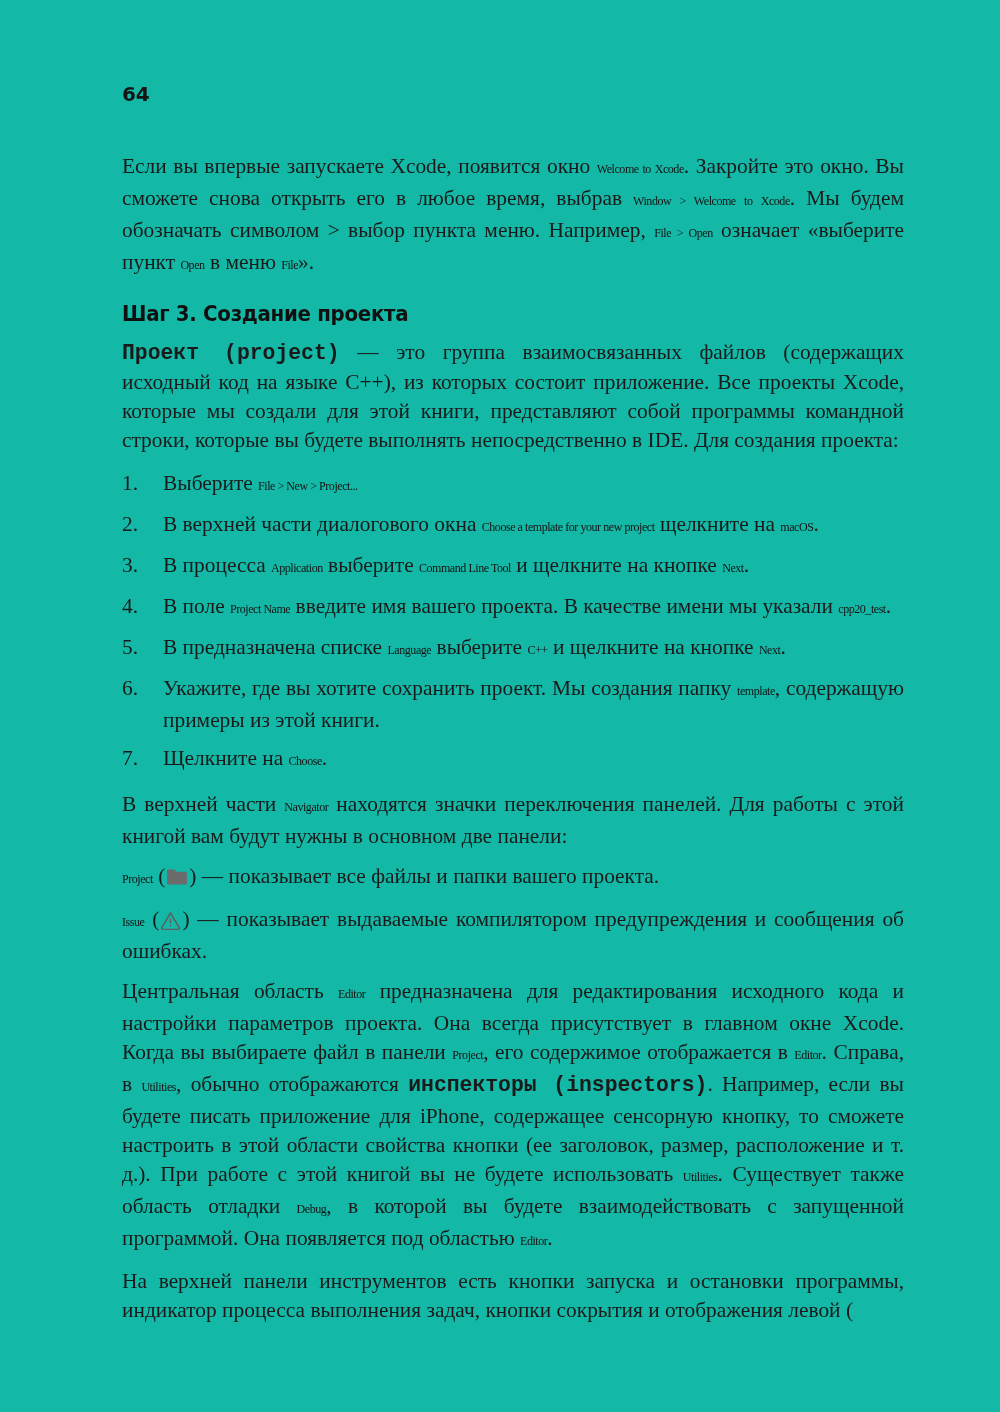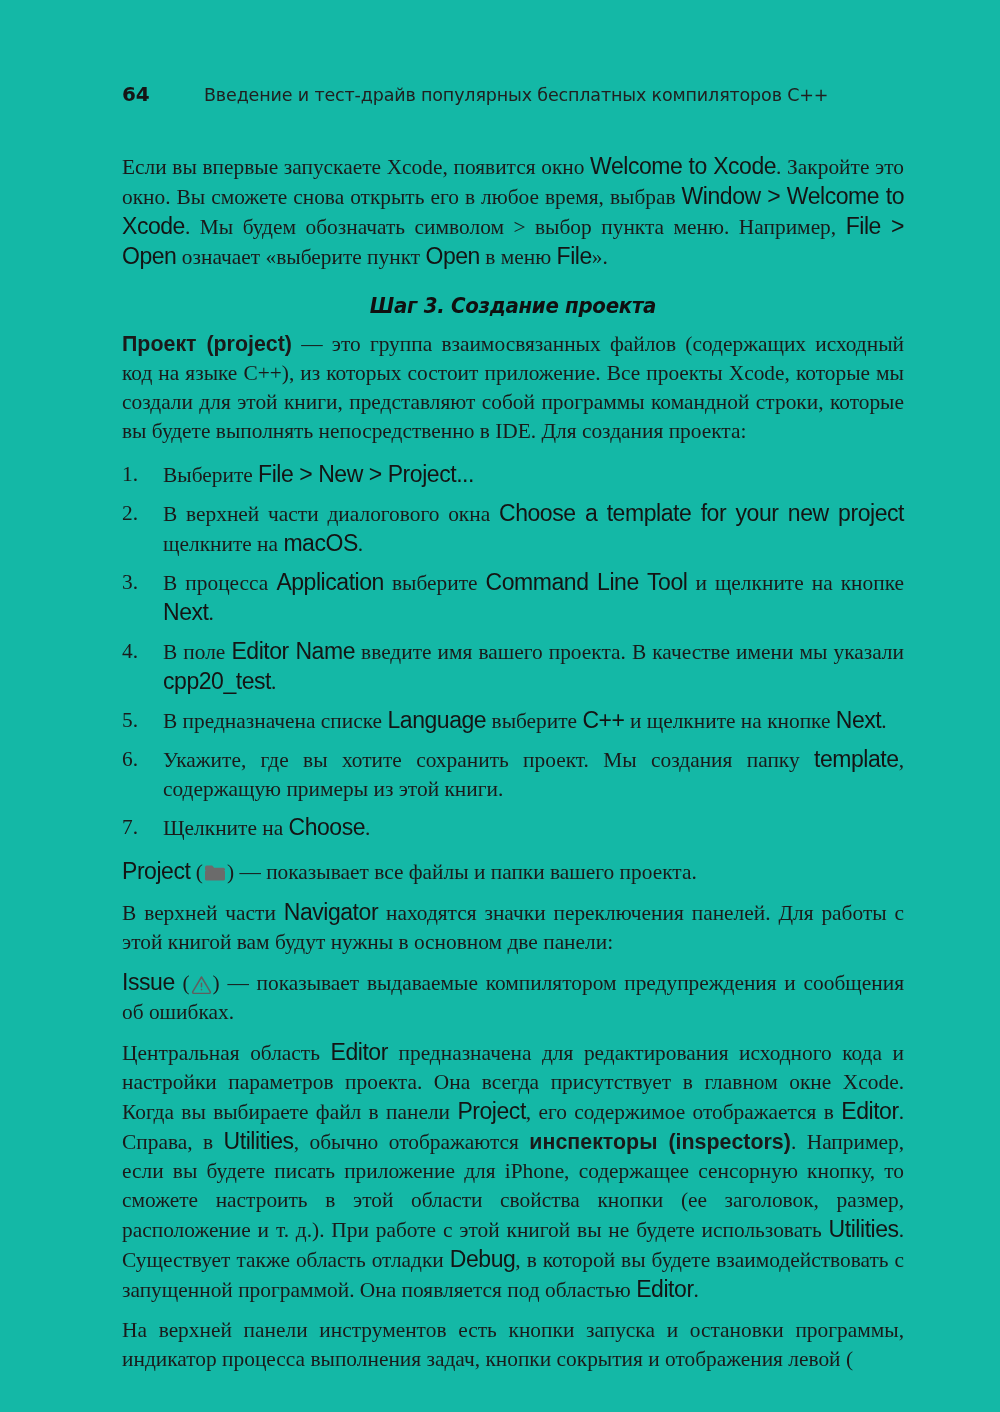--- a/index.html
+++ b/index.html
@@ -63,32 +63,31 @@
   }
 
   h2.step-heading {
     font-family: "DejaVu Sans Condensed", "DejaVu Sans", sans-serif;
     font-weight: 700;
     font-size: 22px;
     line-height: 28px;
     letter-spacing: -0.3px;
     color: #101010;
     margin: 20px 0 10px 0;
-    text-align: center;
-    font-style: italic;
+    text-align: left;
   }
 
   
   .mono {
-    font-family: Liberation Sans, sans-serif;
-    font-size: 23px;
+    font-family: Liberation Serif, serif;
+    font-size: 12px;
     letter-spacing: -0.45px;
     color: #141414;
   }
-  .bser { font-family: Liberation Sans, sans-serif; font-weight: 700; }
+  .bser { font-family: Liberation Mono, monospace; font-weight: 700; }
 
   
   ol.steps {
     list-style: none;
     margin: 14px 0 14px 0;
     padding: 0;
   }
   ol.steps > li {
     position: relative;
     padding-left: 41px;
@@ -118,21 +117,20 @@
   .folder-ico { width: 22px; height: 18px; }
   .warn-ico   { width: 21px; height: 19px; vertical-align: -4px; }
 </style>
 </head>
 <body>
 
 <div class="page">
 
   <div class="running-head">
     <span class="folio">64</span>
-    <span class="head-title">Введение и тест-драйв популярных бесплатных компиляторов C++</span>
   </div>
 
   <div class="column">
 
     <p class="body"><span>Если вы впервые запускаете Xcode, появится окно </span><span class="mono">Welcome to Xcode</span><span>. Закройте это окно. Вы сможете снова открыть его в любое время, выбрав </span><span class="mono">Window &gt; Welcome to Xcode</span><span>. Мы будем обозначать символом &gt; выбор пункта меню. Например, </span><span class="mono">File &gt; Open</span><span> означает «выберите пункт </span><span class="mono">Open</span><span> в меню </span><span class="mono">File</span><span>».</span></p>
 
     <h2 class="step-heading">Шаг 3. Создание проекта</h2>
 
     <p class="body"><span class="bser">Проект (project)</span><span> — это группа взаимосвязанных файлов (содержащих исходный код на языке C++), из которых состоит приложение. Все проекты Xcode, которые мы создали для этой книги, представляют собой программы командной строки, которые вы будете выполнять непосредственно в IDE. Для создания проекта:</span></p>
 
@@ -144,43 +142,43 @@
         <li>
           <span class="num">2.</span>
           <span class="li-text"><span>В верхней части диалогового окна </span><span class="mono">Choose a template for your new project</span><span> щелкните на </span><span class="mono">macOS</span><span>.</span></span>
         </li>
         <li>
           <span class="num">3.</span>
           <span class="li-text"><span>В процесса </span><span class="mono">Application</span><span> выберите </span><span class="mono">Command Line Tool</span><span> и щелкните на кнопке </span><span class="mono">Next</span><span>.</span></span>
         </li>
         <li>
           <span class="num">4.</span>
-          <span class="li-text"><span>В поле </span><span class="mono">Editor Name</span><span> введите имя вашего проекта. В качестве имени мы указали </span><span class="mono">cpp20_test</span><span>.</span></span>
+          <span class="li-text"><span>В поле </span><span class="mono">Project Name</span><span> введите имя вашего проекта. В качестве имени мы указали </span><span class="mono">cpp20_test</span><span>.</span></span>
         </li>
         <li>
           <span class="num">5.</span>
           <span class="li-text"><span>В предназначена списке </span><span class="mono">Language</span><span> выберите </span><span class="mono">C++</span><span> и щелкните на кнопке </span><span class="mono">Next</span><span>.</span></span>
         </li>
         <li>
           <span class="num">6.</span>
           <span class="li-text"><span>Укажите, где вы хотите сохранить проект. Мы создания папку </span><span class="mono">template</span><span>, содержащую примеры из этой книги.</span></span>
         </li>
         <li>
           <span class="num">7.</span>
           <span class="li-text"><span>Щелкните на </span><span class="mono">Choose</span><span>.</span></span>
         </li>
       </ol>
 
 
+    <p class="body"><span>В верхней части </span><span class="mono">Navigator</span><span> находятся значки переключения панелей. Для работы с этой книгой вам будут нужны в основном две панели:</span></p>
+
     <p class="body"><span class="mono">Project</span><span> (</span><span class="icon-inline folder-ico"><svg viewBox="0 0 22 18" width="22" height="18" aria-hidden="true">
             <path d="M1 3.2a1.6 1.6 0 0 1 1.6-1.6h5.6l1.9 2.1h9.3A1.6 1.6 0 0 1 21 5.3v1.0H1z" fill="#6b6b6b"></path>
             <rect x="1" y="6.0" width="20" height="10.4" rx="1.5" fill="#6b6b6b"></rect>
           </svg></span><span>)</span><span> — показывает все файлы и папки вашего проекта.</span></p>
-
-    <p class="body"><span>В верхней части </span><span class="mono">Navigator</span><span> находятся значки переключения панелей. Для работы с этой книгой вам будут нужны в основном две панели:</span></p>
 
     <p class="body"><span class="mono">Issue</span><span> (</span><span class="icon-inline warn-ico"><svg viewBox="0 0 21 19" width="21" height="19" aria-hidden="true">
             <path d="M10.5 2.0 L19.2 16.6 a1.3 1.3 0 0 1-1.15 1.9 H2.95 a1.3 1.3 0 0 1-1.15-1.9 Z" fill="none" stroke="#5f5f5f" stroke-width="1.5" stroke-linejoin="round"></path>
             <rect x="9.75" y="7.4" width="1.5" height="5.1" rx="0.7" fill="#5f5f5f"></rect>
             <rect x="9.75" y="13.8" width="1.5" height="1.6" rx="0.7" fill="#5f5f5f"></rect>
           </svg></span><span>)</span><span> — показывает выдаваемые компилятором предупреждения и сообщения об ошибках.</span></p>
 
 
     <p class="body"><span>Центральная область </span><span class="mono">Editor</span><span> предназначена для редактирования исходного кода и настройки параметров проекта. Она всегда присутствует в главном окне Xcode. Когда вы выбираете файл в панели </span><span class="mono">Project</span><span>, его содержимое отображается в </span><span class="mono">Editor</span><span>. Справа, в </span><span class="mono">Utilities</span><span>, обычно отображаются </span><span class="bser">инспекторы (inspectors)</span><span>. Например, если вы будете писать приложение для iPhone, содержащее сенсорную кнопку, то сможете настроить в этой области свойства кнопки (ее заголовок, размер, расположение и т. д.). При работе с этой книгой вы не будете использовать </span><span class="mono">Utilities</span><span>. Существует также область отладки </span><span class="mono">Debug</span><span>, в которой вы будете взаимодействовать с запущенной программой. Она появляется под областью </span><span class="mono">Editor</span><span>.</span></p>
 

